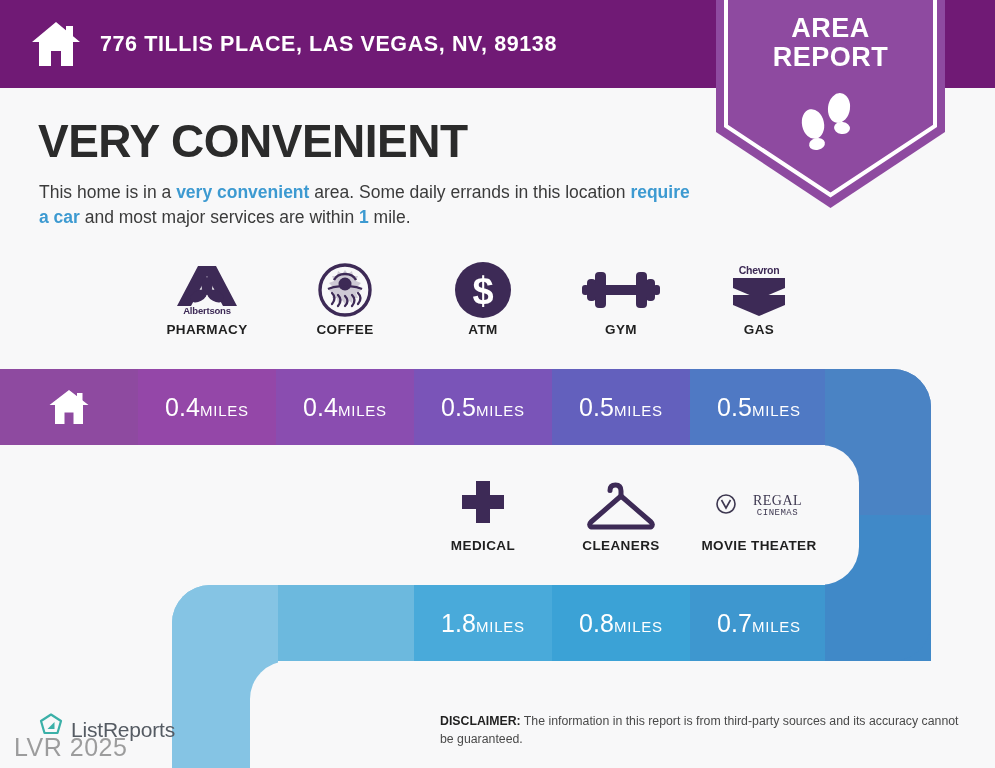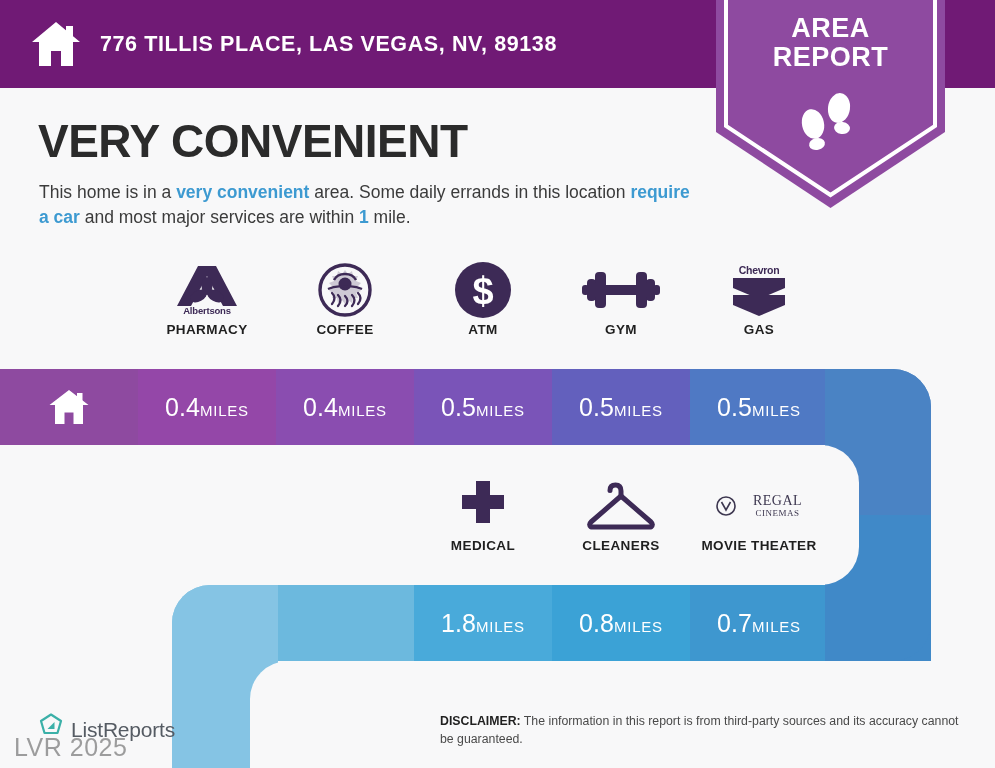--- a/index.html
+++ b/index.html
@@ -268,21 +268,21 @@
     color: #3d2a56;
     letter-spacing: -0.3px;
     margin-bottom: 1px;
   }
   .regal-word {
     display:flex; flex-direction:column; align-items:center;
     color:#3d3750;
     font-family: "Liberation Serif", serif;
   }
   .regal-l1 { font-size: 14px; letter-spacing: 0.5px; line-height:1; }
-  .regal-l2 { font-size: 9px; letter-spacing: 0.5px; line-height:1.2; }
+  .regal-l2 { font-size: 9px; letter-spacing: 0.5px; line-height:1.2;font-family:Liberation Mono, monospace; }
 </style>
 </head>
 <body>
 
 <div id="page">
 
   <div class="header-bar">
     <div class="header-inner">
       <span>
         <svg class="home-icon-header" viewBox="0 0 52 48" aria-hidden="true">
@@ -440,21 +440,21 @@
         <svg width="74" height="52" viewBox="0 0 74 52" aria-hidden="true">
           <path d="M37 16 L7 42 q-2.5 2.5 0 5 L67 47 q2.5 -2.5 0 -5 Z" fill="none" stroke="#3d2a56" stroke-width="5" stroke-linejoin="round"></path>
           <path d="M37 17 L37 11 q0 -6 -5.5 -6 q-5.5 0 -5.5 5.5" fill="none" stroke="#3d2a56" stroke-width="5" stroke-linecap="round"></path>
         </svg>
       </div>
       <div class="icon-label">CLEANERS</div>
     </div>
 
     <div class="icon-cell">
       <div class="icon-glyph">
-        <div style="display:flex;align-items:center;gap:17px;">
+        <div style="display:flex;align-items:flex-start;gap:17px;">
           <svg width="20" height="20" viewBox="0 0 20 20" aria-hidden="true">
             <circle cx="10" cy="10" r="9" fill="none" stroke="#3d3750" stroke-width="1.6"></circle>
             <path d="M5.5 6 L10 14 L14.5 6" fill="none" stroke="#3d3750" stroke-width="1.6"></path>
           </svg>
           <div class="regal-word">
             <div class="regal-l1">REGAL</div>
             <div class="regal-l2">CINEMAS</div>
           </div>
         </div>
       </div>

